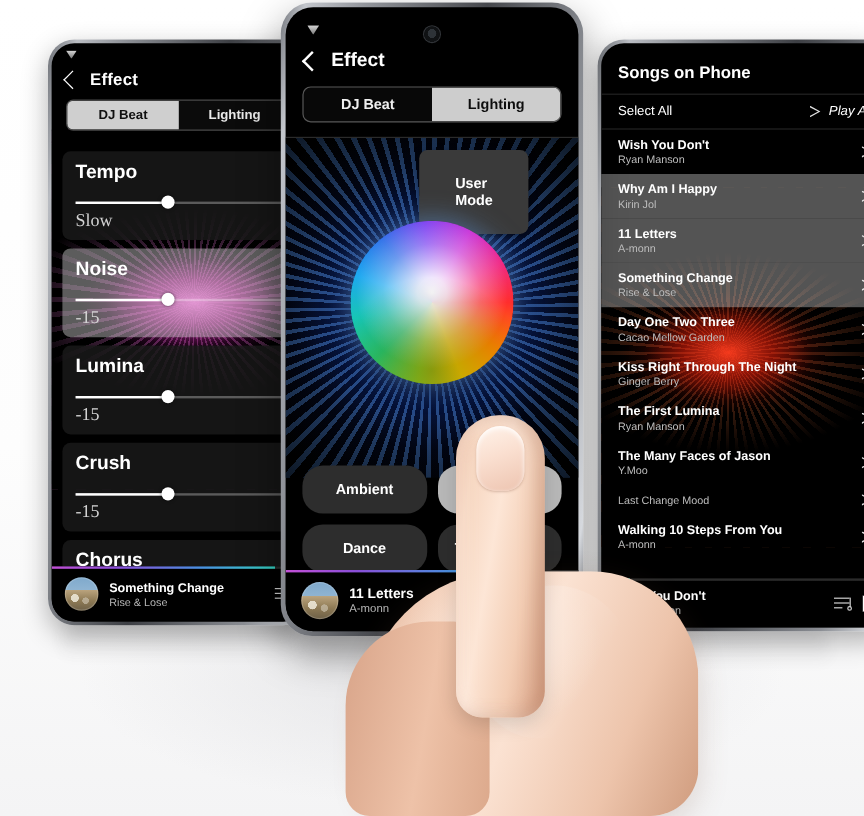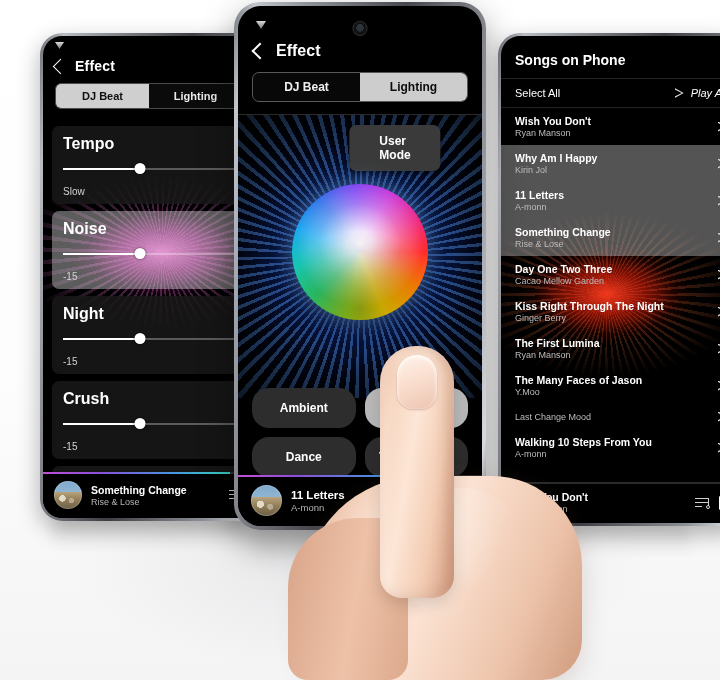--- a/index.html
+++ b/index.html
@@ -54,21 +54,21 @@
      border:1px solid #4a4a4a; background:#0b0b0b; }
   .segment > div { flex:1; text-align:center; padding:6px 0; font-size:11px; font-weight:bold; color:#e9e9e9; }
   .segment > div.on { background:#cfcfcf; color:#101010; }
   .appbar-rule { height:1px; background:#2a2a2a; margin-top:9px; }
 
   .fx-list { position:relative; padding:0 9px; }
   .fx-card { position:relative; margin-top:7px; border-radius:7px; padding:9px 11px 7px;
      background:rgba(26,26,26,.82); }
   .fx-card.hl { background:rgba(205,205,205,.45); }
   .fx-card .lbl { font-size:16px; font-weight:bold; color:#fff; }
-  .fx-card .val { font-size:10px; color:#d3d3d3; margin-top:12px; }
+  .fx-card .val { font-size:15px; color:#d3d3d3; margin-top:2px;font-family:Liberation Serif, serif; }
   .slider { position:relative; height:10px; margin-top:11px; }
   .slider .trk { position:absolute; left:0; right:0; top:4px; height:2px; background:rgba(255,255,255,.30); }
   .slider .fil { position:absolute; left:0; top:4px; height:2px; background:#fff; }
   .slider .knb { position:absolute; top:-1px; width:11px; height:11px; border-radius:50%; background:#fff;
      transform:translateX(-50%); box-shadow:0 0 3px rgba(0,0,0,.6); }
 
   .scroll-ind { position:absolute; right:3px; width:2px; border-radius:2px; background:rgba(255,255,255,.55); }
 
   
   .np { position:absolute; left:0; right:0; bottom:0; background:#000; }
@@ -142,21 +142,21 @@
 
   .cp-stage { position:relative; height:283px; overflow:hidden; background:#000; }
   .cp-rays { position:absolute; left:-6%; top:-14%; width:112%; height:128%;
     background:
       repeating-conic-gradient(from 0deg at 50% 50%, rgba(90,160,255,.40) 0deg 1.6deg, rgba(0,0,0,0) 1.6deg 4.4deg),
       radial-gradient(circle at 50% 50%, rgba(40,110,235,.85) 0%, rgba(16,50,150,.55) 26%, rgba(6,20,70,.30) 52%, rgba(0,0,0,0) 74%);
   }
   .cp-rays::after{content:"";position:absolute;inset:0;
     background:radial-gradient(circle at 50% 50%, rgba(0,0,0,0) 42%, rgba(0,0,0,.45) 72%, #000 100%);}
   .cp-usermode { position:absolute; left:50%; top:10px; transform:translateX(-50%);
-     background:#3a3a3a; color:#fff; font-size:12px; font-weight:bold; padding:9px 30px; border-radius:7px;
+     background:#3a3a3a; color:#fff; font-size:12px; font-weight:bold; padding:21px 30px; border-radius:7px;
      box-shadow:0 2px 6px rgba(0,0,0,.5);margin-left:35px; }
   .cp-wheel { position:absolute; left:50%; top:137px; transform:translate(-50%,-50%);
      width:136px; height:136px; border-radius:50%;
      background:
        radial-gradient(circle at 50% 44%, rgba(255,255,255,1) 0%, rgba(255,255,255,.88) 12%, rgba(255,255,255,.30) 40%, rgba(255,255,255,0) 62%),
        conic-gradient(from 90deg,
          #ff2d2d 0deg, #ff8a00 35deg, #ffd400 68deg, #a8e01f 100deg,
          #2fcf6b 135deg, #17c6b4 168deg, #1ea8f0 200deg, #2f6fe8 232deg,
          #7a3df0 265deg, #c832d8 298deg, #f02a86 330deg, #ff2d2d 360deg);
      box-shadow:0 0 22px rgba(120,180,255,.55), 0 6px 16px rgba(0,0,0,.55);
@@ -241,21 +241,21 @@
       <div class="fx-card hl">
         <div class="lbl">Noise</div>
         <div class="slider">
           <div class="trk"></div>
           <div class="fil" style="width:45%"></div>
           <div class="knb" style="left:45%"></div>
         </div>
         <div class="val">-15</div>
       </div>
       <div class="fx-card">
-        <div class="lbl">Night</div>
+        <div class="lbl">Lumina</div>
         <div class="slider">
           <div class="trk"></div>
           <div class="fil" style="width:45%"></div>
           <div class="knb" style="left:45%"></div>
         </div>
         <div class="val">-15</div>
       </div>
       <div class="fx-card">
         <div class="lbl">Crush</div>
         <div class="slider">

